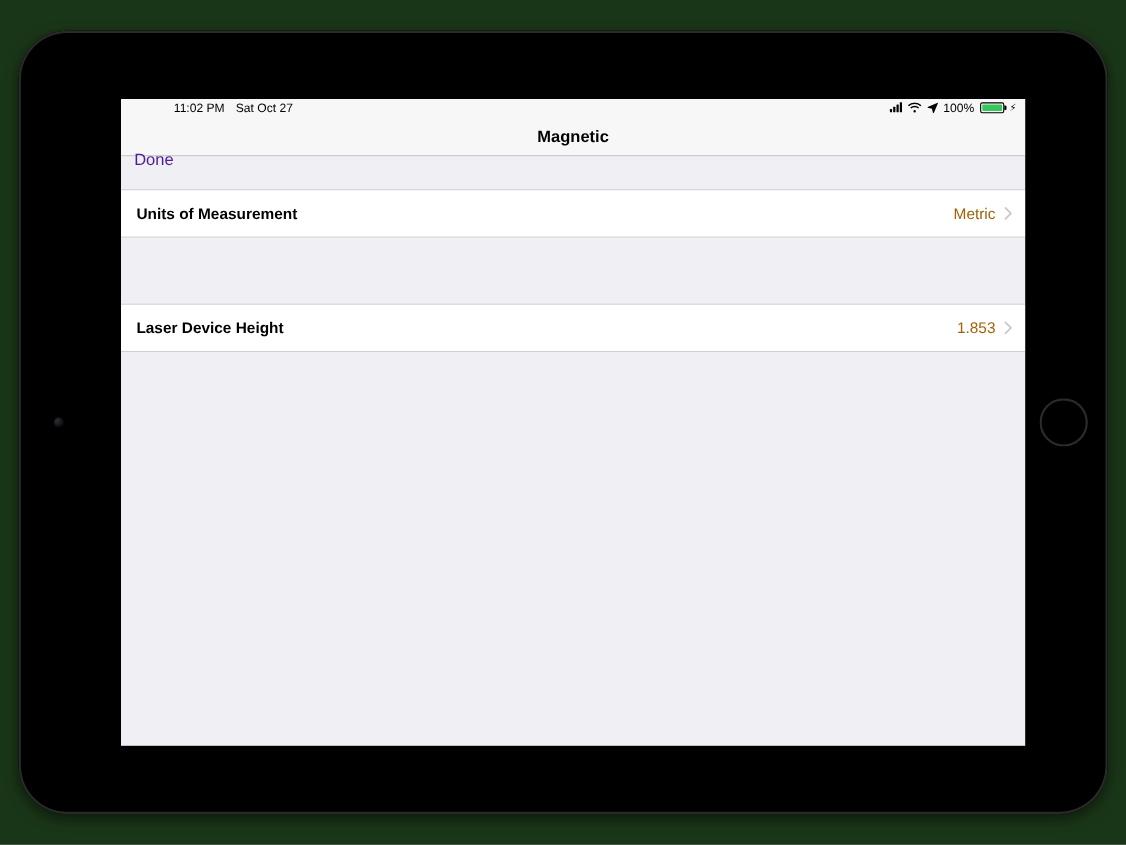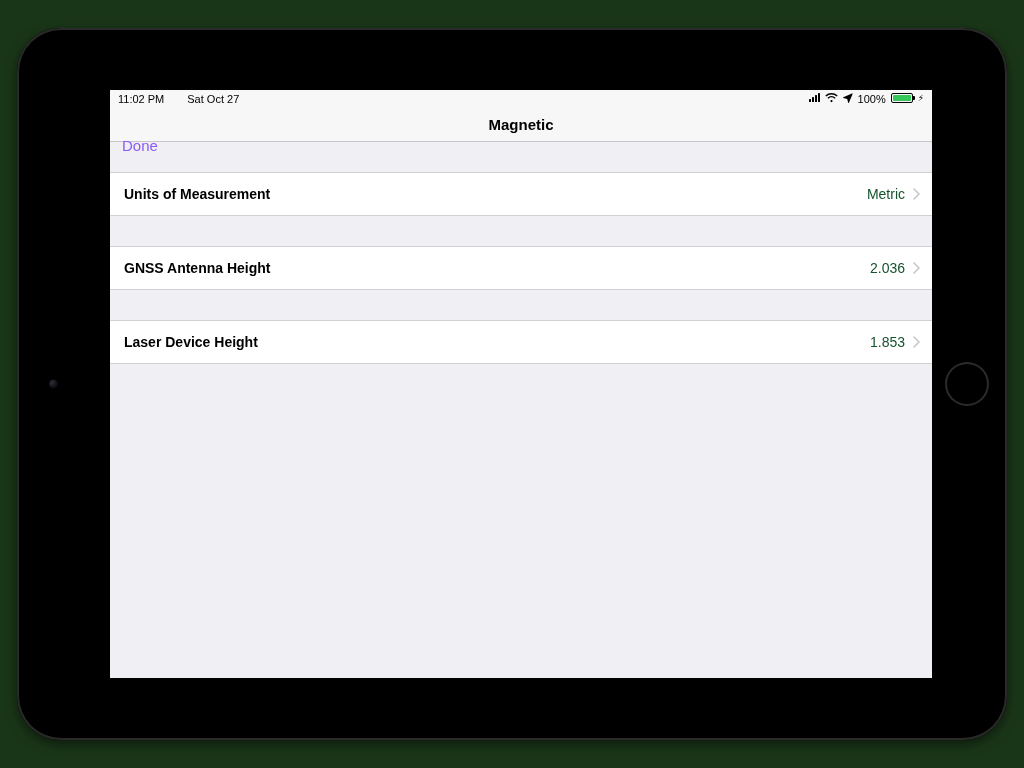--- a/index.html
+++ b/index.html
@@ -61,21 +61,21 @@
   .status-bar {
     height: 18px;
     background: #f7f7f8;
     display: flex;
     align-items: center;
     justify-content: space-between;
     padding: 0 8px;
     font-size: 11px;
     font-weight: 500;
   }
-  .status-left { display: flex; align-items: flex-start; gap: 23px; }
+  .status-left { display: flex; align-items: flex-start; gap: 10px; margin-left: 40px; }
   .status-right { display: flex; align-items: flex-start; gap: 5px; }
   .cell-bars {
     display: flex; align-items: flex-end; gap: 1px; height: 9px;
   }
   .cell-bars span {
     width: 2px; background: #000; border-radius: 0.5px;
   }
   .cell-bars span:nth-child(1){height:3px}
   .cell-bars span:nth-child(2){height:5px}
   .cell-bars span:nth-child(3){height:7px}
@@ -102,21 +102,21 @@
     border-bottom: 1px solid #c7c7cb;
     position: relative;
     display: flex;
     align-items: center;
     justify-content: center;
   }
   .nav-title { font-size: 15px; font-weight: 600; }
   .nav-left {
     position: absolute; left: 12px; top: 0; bottom: 0;
     display: flex; align-items: center;
-    color: #8b5cf6; font-size: 15px; font-weight: 400;
+    color: #4c1d95; font-size: 15px; font-weight: 400;
     cursor: pointer;
     margin-top: 37px;
   }
 
   
   .list { }
   .group-gap { height: 30px; }
   .row {
     background: #fff;
     border-top: 0.5px solid #d1d1d5;
@@ -124,21 +124,21 @@
     height: 44px;
     display: flex;
     align-items: center;
     padding: 0 12px 0 14px;
     cursor: pointer;
     text-align: center;
   }
   .row .label { font-size: 14px; font-weight: 600; flex: 0 0 auto; }
   .row .spacer { flex: 1; }
   .row .value {
-    font-size: 14px; color: #14532d; font-weight: 400;
+    font-size: 14px; color: #a16207; font-weight: 400;
     margin-right: 8px; white-space: nowrap;
   }
   .chevron svg { display:block; }
 </style>
 </head>
 <body>
 
 <div class="ipad">
   <div class="camera"></div>
   <div class="home-button"></div>
@@ -190,30 +190,20 @@
         <div class="spacer"></div>
         <div class="value">Metric</div>
         <span class="chevron">
           <svg width="7" height="12" viewBox="0 0 7 12">
               <path d="M1 1l5 5-5 5" stroke="#c7c7cc" stroke-width="1.6" fill="none" stroke-linecap="round" stroke-linejoin="round"></path>
             </svg>
         </span>
       </div>
 
       <div class="group-gap"></div>
-      <div class="row">
-        <div class="label">GNSS Antenna Height</div>
-        <div class="spacer"></div>
-        <div class="value">2.036</div>
-        <span class="chevron">
-          <svg width="7" height="12" viewBox="0 0 7 12">
-              <path d="M1 1l5 5-5 5" stroke="#c7c7cc" stroke-width="1.6" fill="none" stroke-linecap="round" stroke-linejoin="round"></path>
-            </svg>
-        </span>
-      </div>
 
       <div class="group-gap"></div>
       <div class="row">
         <div class="label">Laser Device Height</div>
         <div class="spacer"></div>
         <div class="value">1.853</div>
         <span class="chevron">
           <svg width="7" height="12" viewBox="0 0 7 12">
               <path d="M1 1l5 5-5 5" stroke="#c7c7cc" stroke-width="1.6" fill="none" stroke-linecap="round" stroke-linejoin="round"></path>
             </svg>

